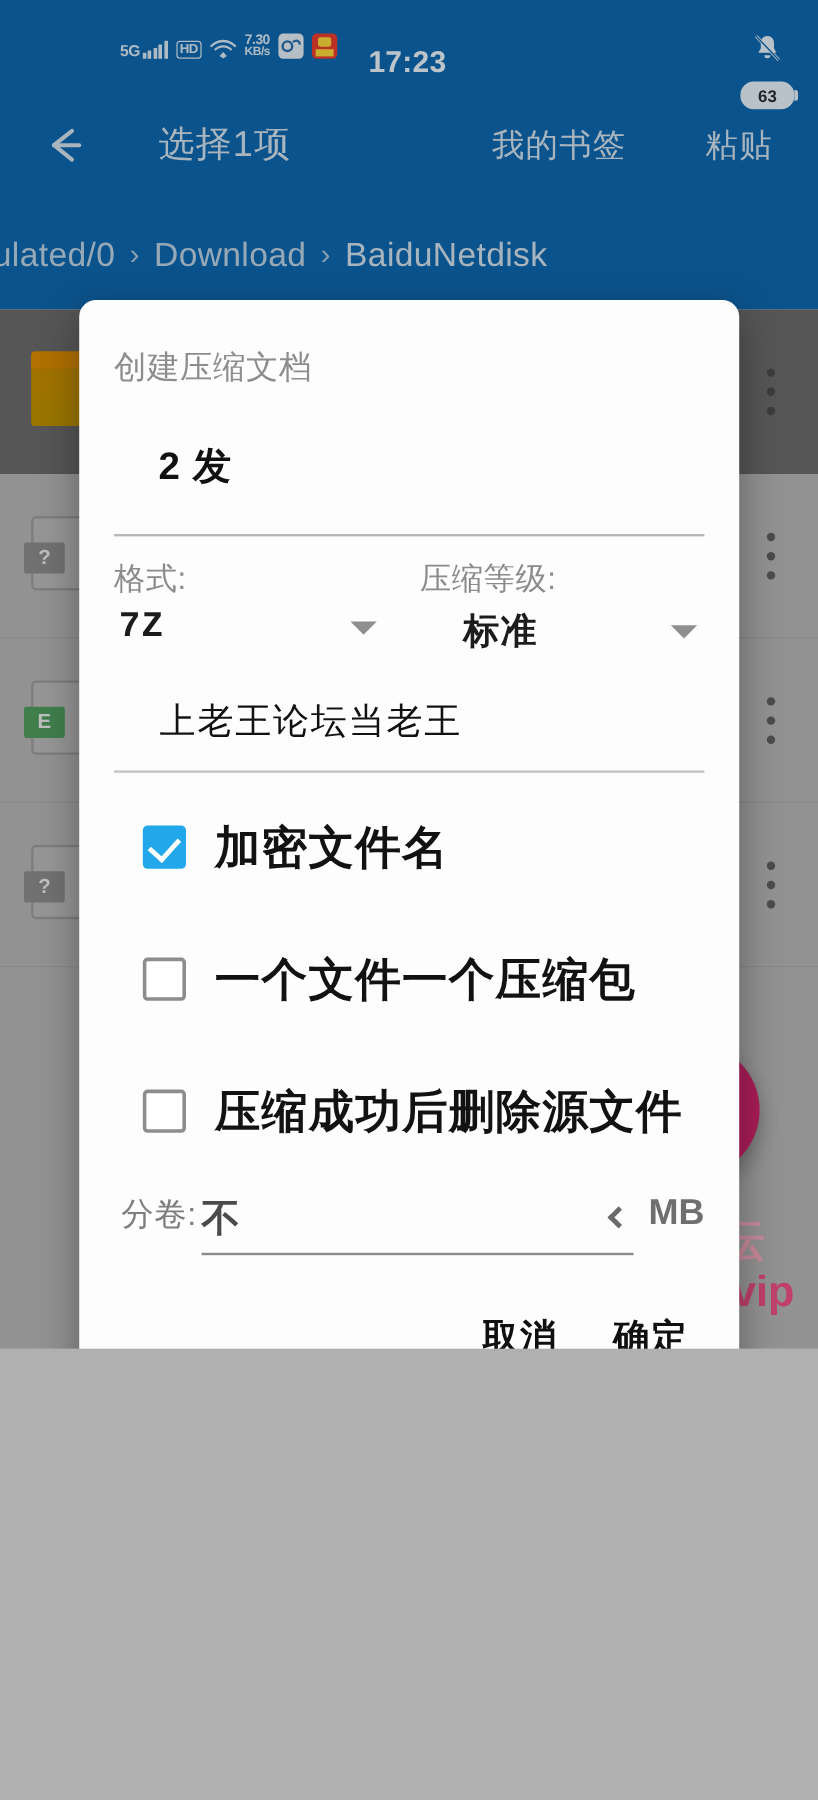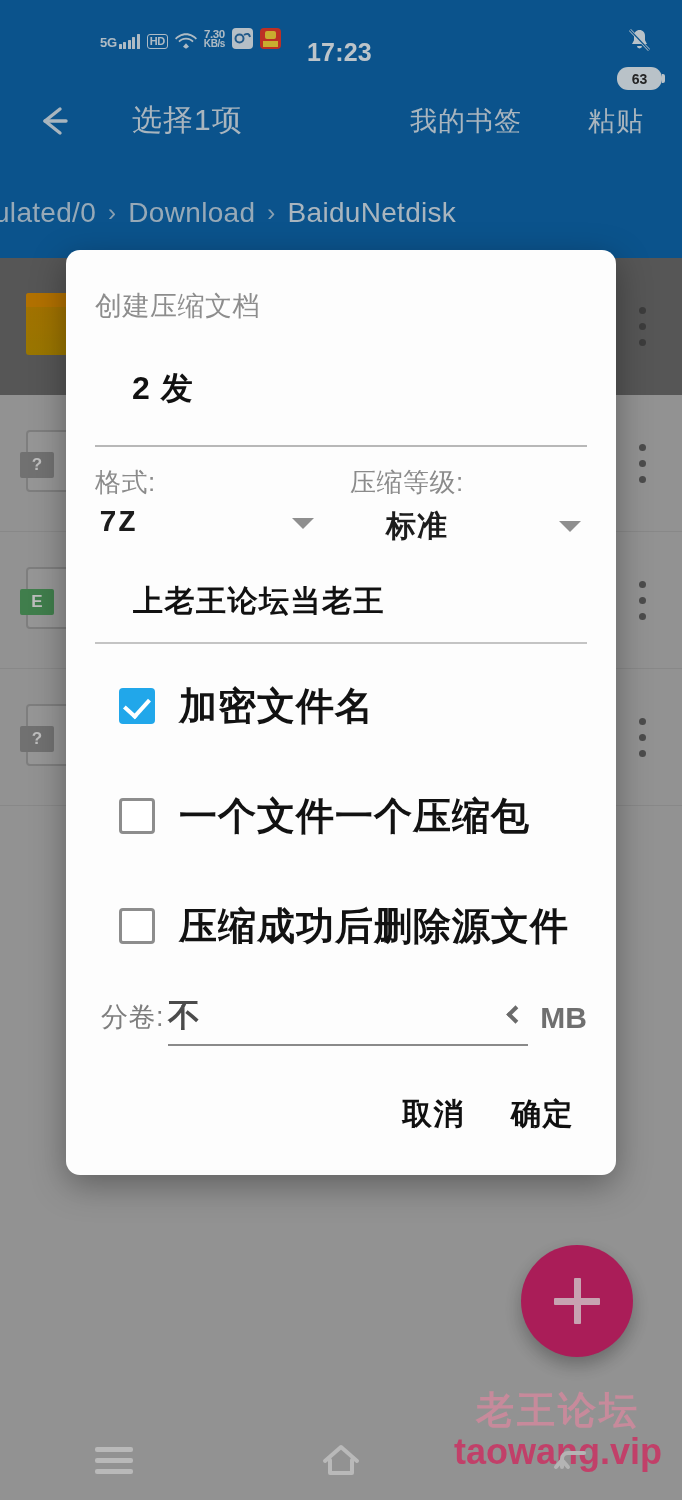--- a/index.html
+++ b/index.html
@@ -4,21 +4,21 @@
 <style>
   * { box-sizing: border-box; margin: 0; padding: 0; }
   html, body {
     width: 682px; height: 1500px;
     font-family: "Liberation Sans", "DejaVu Sans", sans-serif;
     overflow: hidden;
     background: #b0b0b0;
   }
   #screen {
     position: relative;
-    width: 682px; height: 1500px;
+    width: 682px; height: 1124px;
     overflow: hidden;
     background: #b3b3b3;
   }
 
   
   .bg-app { position: absolute; inset: 0; }
 
   .header {
     position: absolute; top: 0; left: 0; right: 0; height: 258px;
     background: #0e66ab;
@@ -218,42 +218,42 @@
     font-family: Liberation Mono, monospace;
   }
   .spin.right .spin-ctl { padding-left: 36px; padding-right: 6px; }
   .spin-val { font-size: 30px; color: #1c1c1c; font-weight: bold; letter-spacing: 1px; }
   .caret {
     width: 0; height: 0; border-left: 11px solid transparent;
     border-right: 11px solid transparent; border-top: 11px solid #8f8f8f;
   }
 
   .pwd-field {
-    font-size: 30px; color: #111; font-weight: bold;
+    font-size: 30px; color: #111; font-weight: normal;
     padding: 34px 0 20px 38px; letter-spacing: 1.5px;
   }
 
   .checks { padding: 20px 0 0 24px; }
   .chk-row { display: flex; align-items: center; height: 84px; }
   .chk-row + .chk-row { margin-top: 26px; }
   .chk {
     width: 36px; height: 36px; flex: none; border-radius: 4px;
     position: relative;
   }
   .chk.off { border: 3px solid #8d8d8d; background: #fff; }
   .chk.on { background: #21a7ea; }
   .chk.on::after {
     content: ""; position: absolute; left: 10px; top: 5px;
     width: 12px; height: 20px; border: solid #fff;
     border-width: 0 4px 4px 0; transform: rotate(42deg);
   }
   .chk-label { font-size: 38px; color: #121212; font-weight: bold; margin-left: 24px; letter-spacing: 1px; }
 
   .split-row {
-    display: flex; align-items: center; padding: 26px 0 0 6px;
+    display: flex; align-items: flex-start; padding: 26px 0 0 6px;
   }
   .split-label { font-size: 27px; color: #7e7e7e; padding-bottom: 6px; letter-spacing: 0.5px; }
   .split-input {
     flex: 1; margin: 0 12px 0 4px;
     border-bottom: 2px solid #8a8a8a;
     display: flex; align-items: center; justify-content: space-between;
     padding-bottom: 6px;
   }
   .split-val { font-size: 32px; color: #4b4b4b; font-weight: bold; }
   .chev-left {

